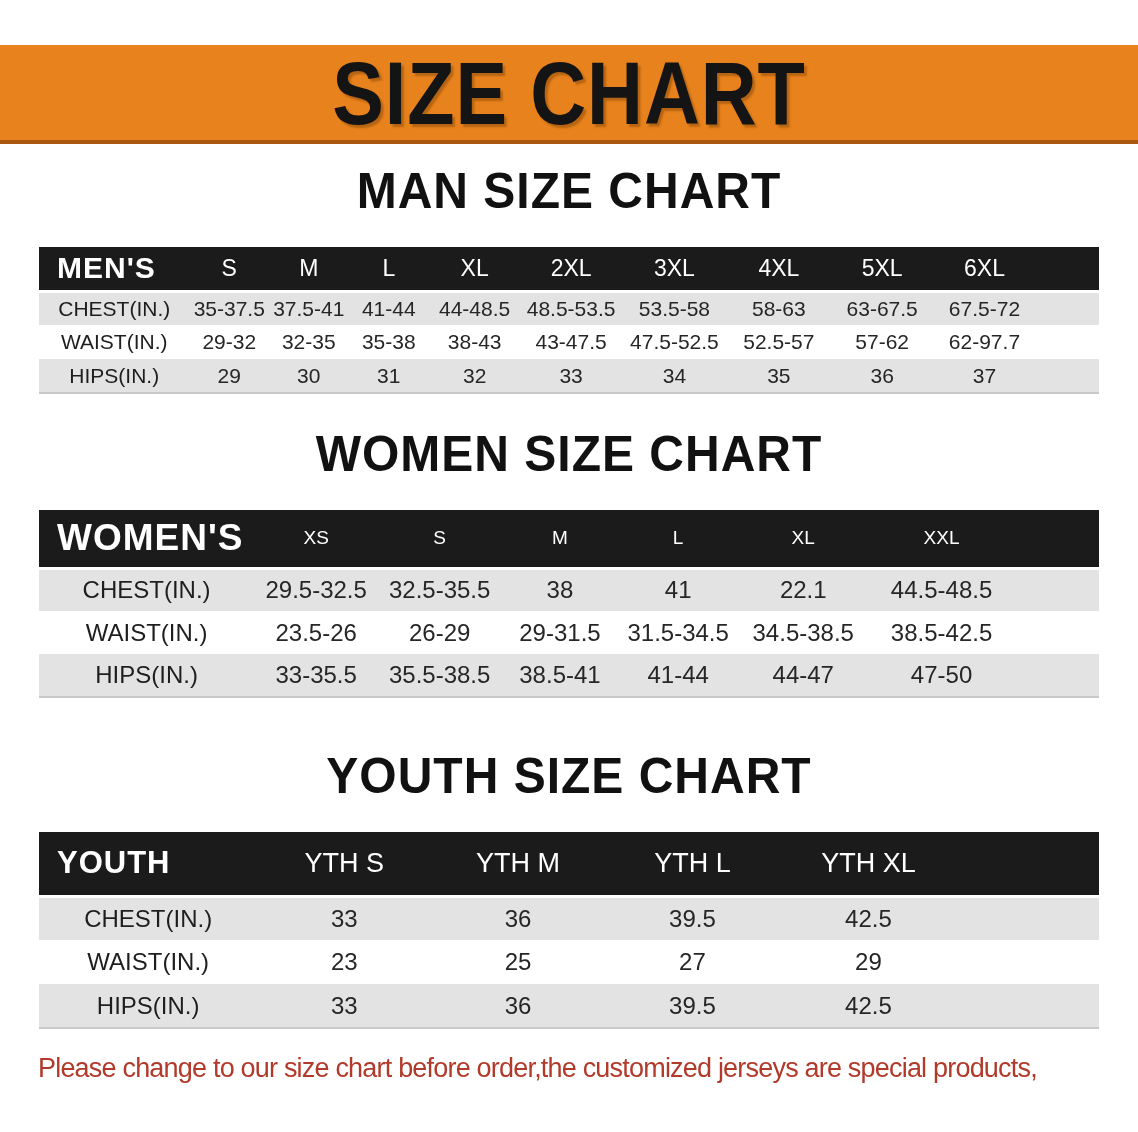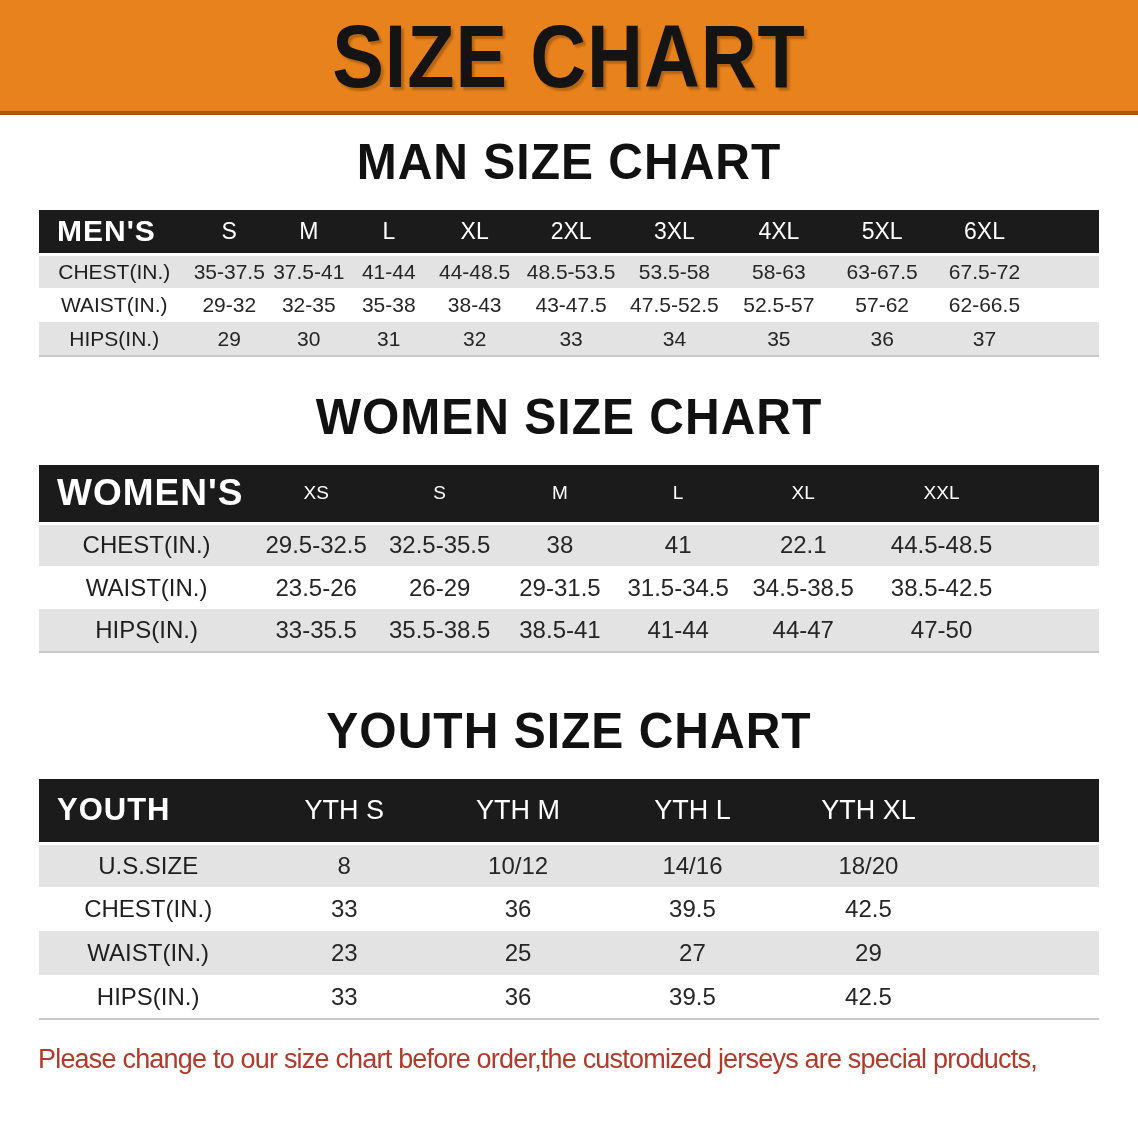--- a/index.html
+++ b/index.html
@@ -16,26 +16,27 @@
   .page {
     position: relative;
     width: 1138px;
     height: 1132px;
     background: #fff;
     overflow: hidden;
   }
 
   
   .banner {
-    height: 115px;
+    height: 99px;
     background: var(--orange);
     border-bottom: 4px solid var(--orange-edge);
     display: flex;
     align-items: center;
     justify-content: center;
+    margin-top: 45px;
   }
   .banner h1 {
     margin: 0;
     font-size: 88px;
     line-height: 88px;
     font-weight: 800;
     color: var(--ink);
     letter-spacing: 1px;
     transform: scale(0.88, 1.02);
     text-shadow: 3px 3px 2px rgba(90, 45, 0, 0.35);
@@ -54,21 +55,21 @@
     transform: scaleY(1.05);
     white-space: nowrap;
   }
   .heading-man   { margin-top: 25px; }
   .heading-women { margin-top: 38px; }
   .heading-youth { margin-top: 56px; }
 
   
   .size-table {
     width: 1060px;
-    margin: 26px auto 0 auto;
+    margin: 34px auto 0 auto;
     border-collapse: collapse;
     table-layout: fixed;
   }
   .size-table thead th {
     background: var(--bar);
     color: #fff;
     font-weight: normal;
     border-bottom: 3px solid #fff;
     white-space: nowrap;
     overflow: hidden;
@@ -179,21 +180,21 @@
           <tr>
             <td class="row-label">WAIST(IN.)</td>
             <td>29-32</td>
             <td>32-35</td>
             <td>35-38</td>
             <td>38-43</td>
             <td>43-47.5</td>
             <td>47.5-52.5</td>
             <td>52.5-57</td>
             <td>57-62</td>
-            <td>62-66.5</td>
+            <td>62-97.7</td>
             <td class="spacer"></td>
           </tr>
           <tr>
             <td class="row-label">HIPS(IN.)</td>
             <td>29</td>
             <td>30</td>
             <td>31</td>
             <td>32</td>
             <td>33</td>
             <td>34</td>
@@ -282,28 +283,20 @@
             <th class="corner">YOUTH</th>
             <th class="col-h">YTH S</th>
             <th class="col-h">YTH M</th>
             <th class="col-h">YTH L</th>
             <th class="col-h">YTH XL</th>
             <th class="spacer"></th>
           </tr>
         </thead>
         <tbody>
           <tr>
-            <td class="row-label">U.S.SIZE</td>
-            <td>8</td>
-            <td>10/12</td>
-            <td>14/16</td>
-            <td>18/20</td>
-            <td class="spacer"></td>
-          </tr>
-          <tr>
             <td class="row-label">CHEST(IN.)</td>
             <td>33</td>
             <td>36</td>
             <td>39.5</td>
             <td>42.5</td>
             <td class="spacer"></td>
           </tr>
           <tr>
             <td class="row-label">WAIST(IN.)</td>
             <td>23</td>

